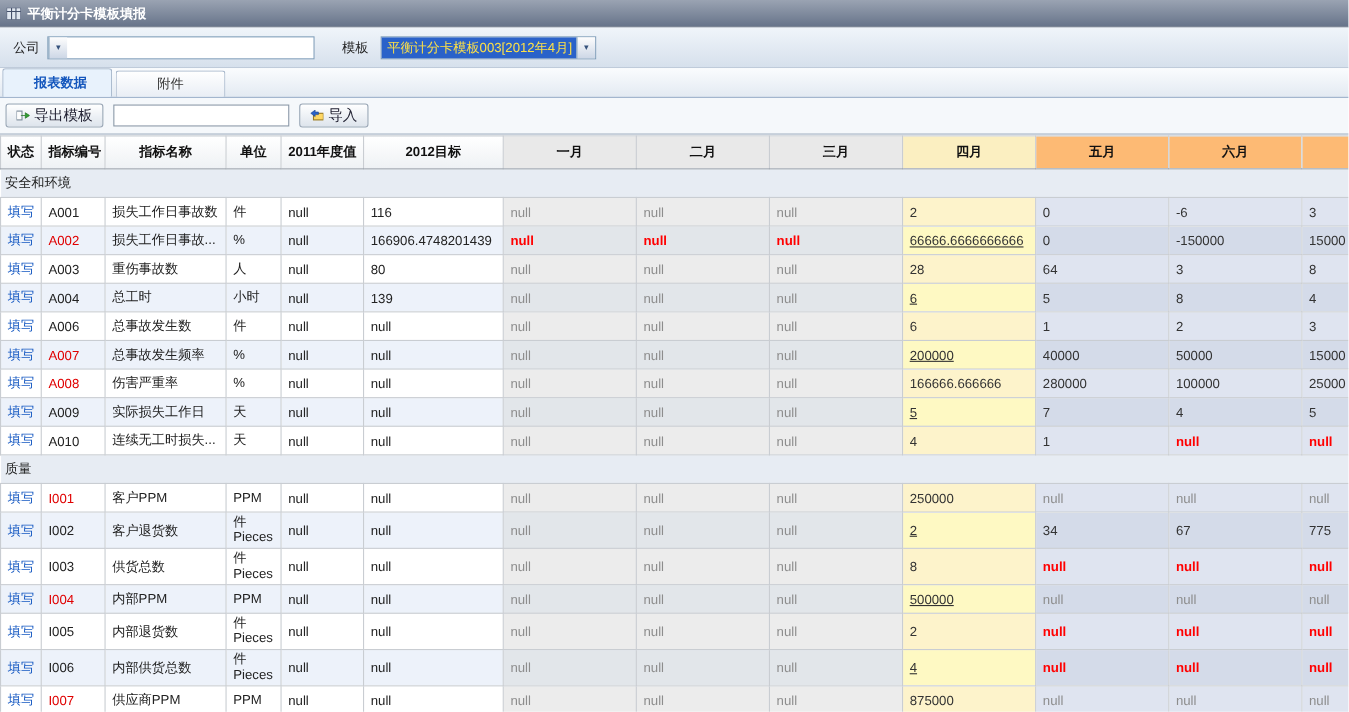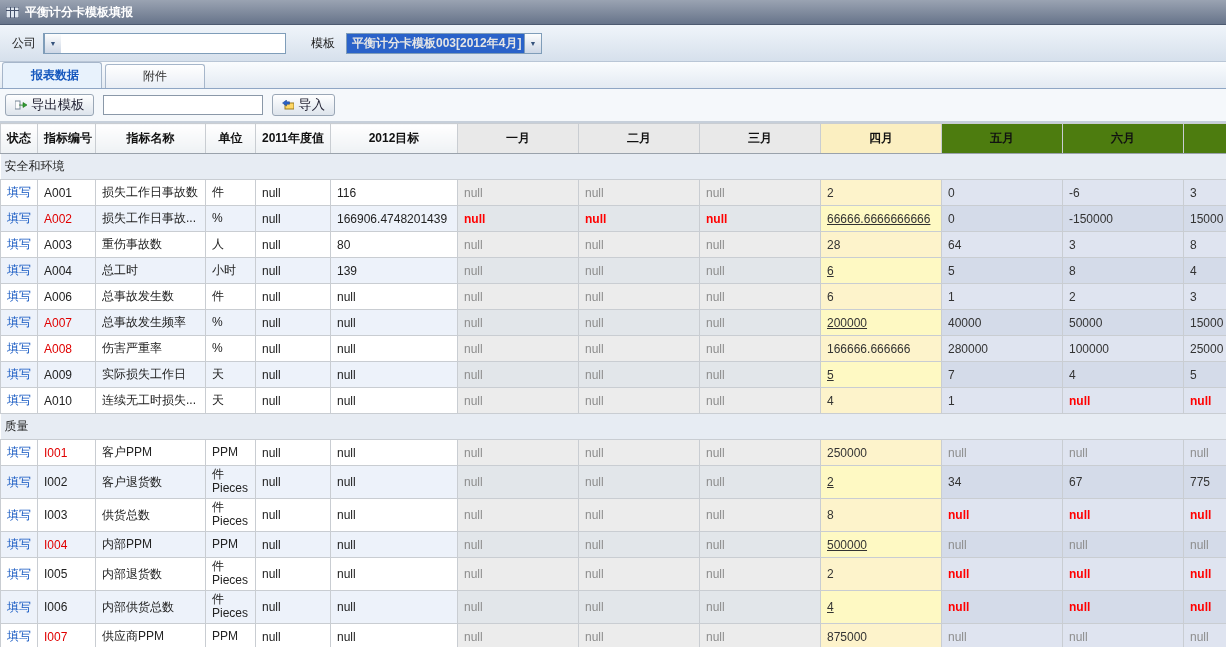--- a/index.html
+++ b/index.html
@@ -17,21 +17,21 @@
     border-bottom:1px solid #b9c6d6; display:flex; align-items:center; padding:0 12px; gap:7px; }
   .filterbar label { color:#222;text-align:center; }
   .combo { display:flex; height:21px; border:1px solid #7f9db9; background:#fff; align-items:stretch; }
   .combo .combo-text { padding:2px 5px; white-space:nowrap; overflow:hidden; display:flex; align-items:center; }
   .combo .combo-btn { width:17px; border-left:1px solid #7f9db9;
     background:linear-gradient(#fdfdfd,#cdd7e6); color:#35527c; font-size:7px;
     display:flex; align-items:center; justify-content:center; cursor:pointer; }
   .combo.company { width:243px; }
   .combo.company .combo-text { flex:1; }
   .combo.template { width:196px; margin-left:4px; }
-  .combo.template .combo-text { flex:1; background:#2a62c9; color:#e5e5e5;font-weight:bold; }
+  .combo.template .combo-text { flex:1; background:#2a62c9; color:#fde047; }
   .tpl-gap { margin-left:18px; }
 
   
   .tabbar { height:27px; background:linear-gradient(#fafcfe,#e3eaf2);
     border-bottom:1px solid #8fa6c4; display:flex; align-items:flex-end; padding:0 0 0 2px; }
   .tab { height:24px; min-width:100px; display:flex; align-items:center; justify-content:center;
     border:1px solid #a6b6ca; border-bottom:none; border-radius:3px 3px 0 0;
     background:linear-gradient(#ffffff,#e9eef5); margin-right:3px; padding:0 14px; cursor:pointer; color:#333; }
   .tab.active { height:26px; background:#e8f2fc; color:#1557bd; font-weight:bold;padding-left:20px; }
 
@@ -45,21 +45,21 @@
   .file-input { width:160px; height:20px; border:1px solid #8a98a8; background:#fff; padding:0 4px; }
 
   
   .grid-wrap { width:1226px; overflow:hidden; }
   table { border-collapse:collapse; table-layout:fixed; width:1304px; }
   th, td { border:1px solid #c9cdd2; padding:0 6px; overflow:hidden; white-space:nowrap; }
   thead th { height:30px; font-weight:bold; text-align:center; color:#111;
     background:linear-gradient(#ffffff,#eef1f4); border-bottom:1px solid #9aa2ab; }
   thead th.m-gray { background:#e9e9e9; }
   thead th.m-apr  { background:#fbefc1; }
-  thead th.m-late { background:#4d7c0f; }
+  thead th.m-late { background:#fdba74; }
 
   tr.group-row td { background:#e7ecf3; height:22px; padding-left:4px; color:#222;
     border-left:none; border-right:none; }
 
   tbody tr { height:26px; }
   tbody tr.tall { height:33px; }
   tr.odd  td { background:#ffffff; }
   tr.even td { background:#edf2fa; }
   tr.odd  td.m-gray { background:#ececec; }
   tr.even td.m-gray { background:#e2e6ea; }

